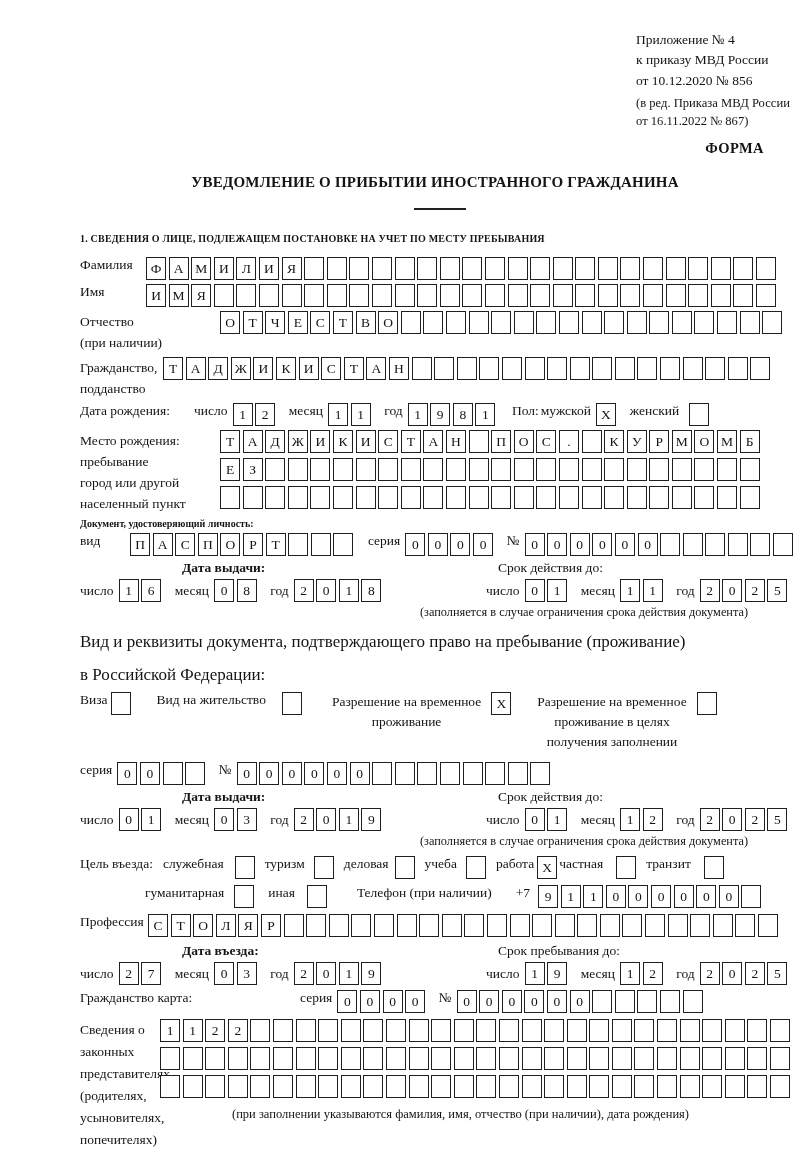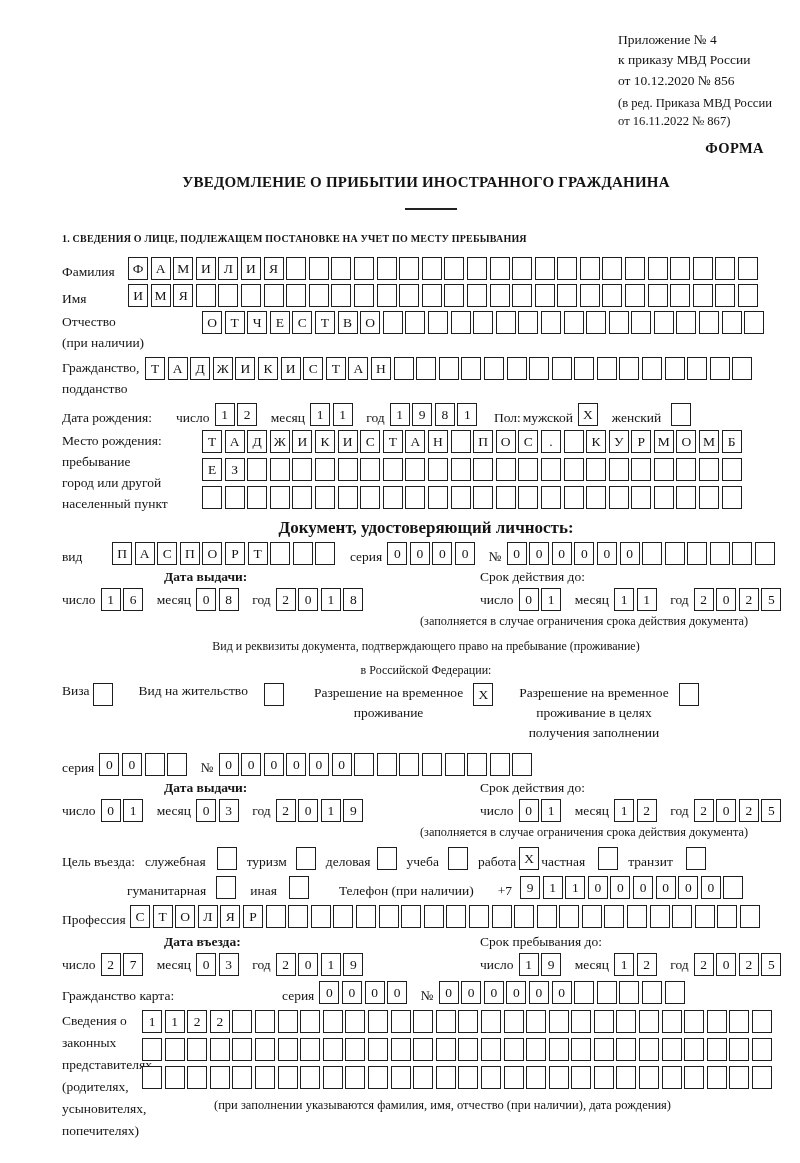--- a/index.html
+++ b/index.html
@@ -1,57 +1,57 @@
 <!DOCTYPE html>
 <html><head>
 <meta charset="utf-8">
 <style>
   html,body{margin:0;padding:0;background:#fff;}
   body{width:800px;height:1163px;overflow:hidden;color:#141414;
        font-family:"Liberation Serif","DejaVu Serif",serif;}
-  .page{box-sizing:border-box;width:800px;height:1100px;padding:30px 10px 0 62px;}
+  .page{box-sizing:border-box;width:800px;height:1100px;padding:30px 10px 0 80px;}
 
   
   .hdr-meta{margin-left:556px;font-size:13.5px;line-height:1.5;}
   .hdr-meta .small{font-size:12.6px;line-height:1.45;}
   .hdr-meta .gap{margin-top:3px;}
   .forma{font-weight:bold;text-align:right;padding-right:26px;font-size:14.5px;margin-top:10px;letter-spacing:.4px;}
 
   .title{text-align:center;font-weight:bold;font-size:15px;line-height:1.5;margin-top:14px;letter-spacing:.2px;}
   .blank-line{display:inline-block;width:52px;border-bottom:2px solid #222;margin-left:10px;height:13px;}
   .sect{font-weight:bold;font-size:10px;margin-top:17px;margin-bottom:13px;letter-spacing:.2px;}
 
-  .row{display:flex;align-items:flex-end;margin-bottom:4px;font-size:13.5px;}
+  .row{display:flex;align-items:flex-start;margin-bottom:4px;font-size:13.5px;}
   .row.top{align-items:flex-start;}
   .lbl{flex-shrink:0;}
   .lbl .ln{line-height:21px;}
   .w66{width:66px}.w140{width:140px}.w83{width:83px}.w50{width:50px}.w68{width:68px}.w80{width:80px}.w105{width:103px}.w150{width:150px}
 
   .cells{display:flex;flex-wrap:nowrap;}
   .cell{box-sizing:border-box;display:inline-flex;align-items:center;justify-content:center;
         width:20px;height:23px;border:1.5px solid #1f1f1f;margin-right:2.6px;
         font-size:13.5px;flex-shrink:0;background:#fff;}
   .stack > .cells{margin-bottom:5px;}
 
   .dword{margin:0 5px 0 11px;}
   .dword.first{margin-left:0;}
   .cb{margin-left:5px;margin-right:0;}
   .plabel{margin-left:10px;margin-right:1px;}
 
-  .center-bold{text-align:center;font-weight:bold;font-size:17px;margin:2px 0 4px 0;}
+  .center-bold{font-weight:bold;font-size:10px;margin:2px 0 4px 0;}
 
   .dhead{position:relative;font-size:13.5px;margin-bottom:1px;height:18px;}
   .dh-left{position:absolute;left:102px;font-weight:bold;}
   .dh-right{position:absolute;left:418px;}
   .drow{display:flex;align-items:center;font-size:13.5px;margin-bottom:3px;}
   .dgrp{display:flex;align-items:center;}
   .dgrp.left{width:418px;}
   .footnote{font-size:12.3px;text-align:right;padding-right:42px;margin-bottom:7px;}
 
-  .para{font-size:12px;line-height:1.8;margin-bottom:2px;text-align:center;}
+  .para{font-size:17px;line-height:1.8;margin-bottom:2px;}
 
   .opts{display:flex;align-items:flex-start;margin-bottom:10px;font-size:13.5px;}
   .opt{display:flex;align-items:flex-start;}
   .opt .optlines{text-align:center;line-height:20px;}
   .opt .cb{margin-top:0;}
   .o2{margin-left:26px;}  .o3{margin-left:30px;} .o4{margin-left:26px;}
 
   .indent65{margin-left:65px;}
   .ml30{margin-left:30px;} .ml12{margin-left:12px;} .ml70{margin-left:70px;}
   .reps-right .footnote2{font-size:12.5px;margin-top:9px;margin-left:72px;text-align:left;}

